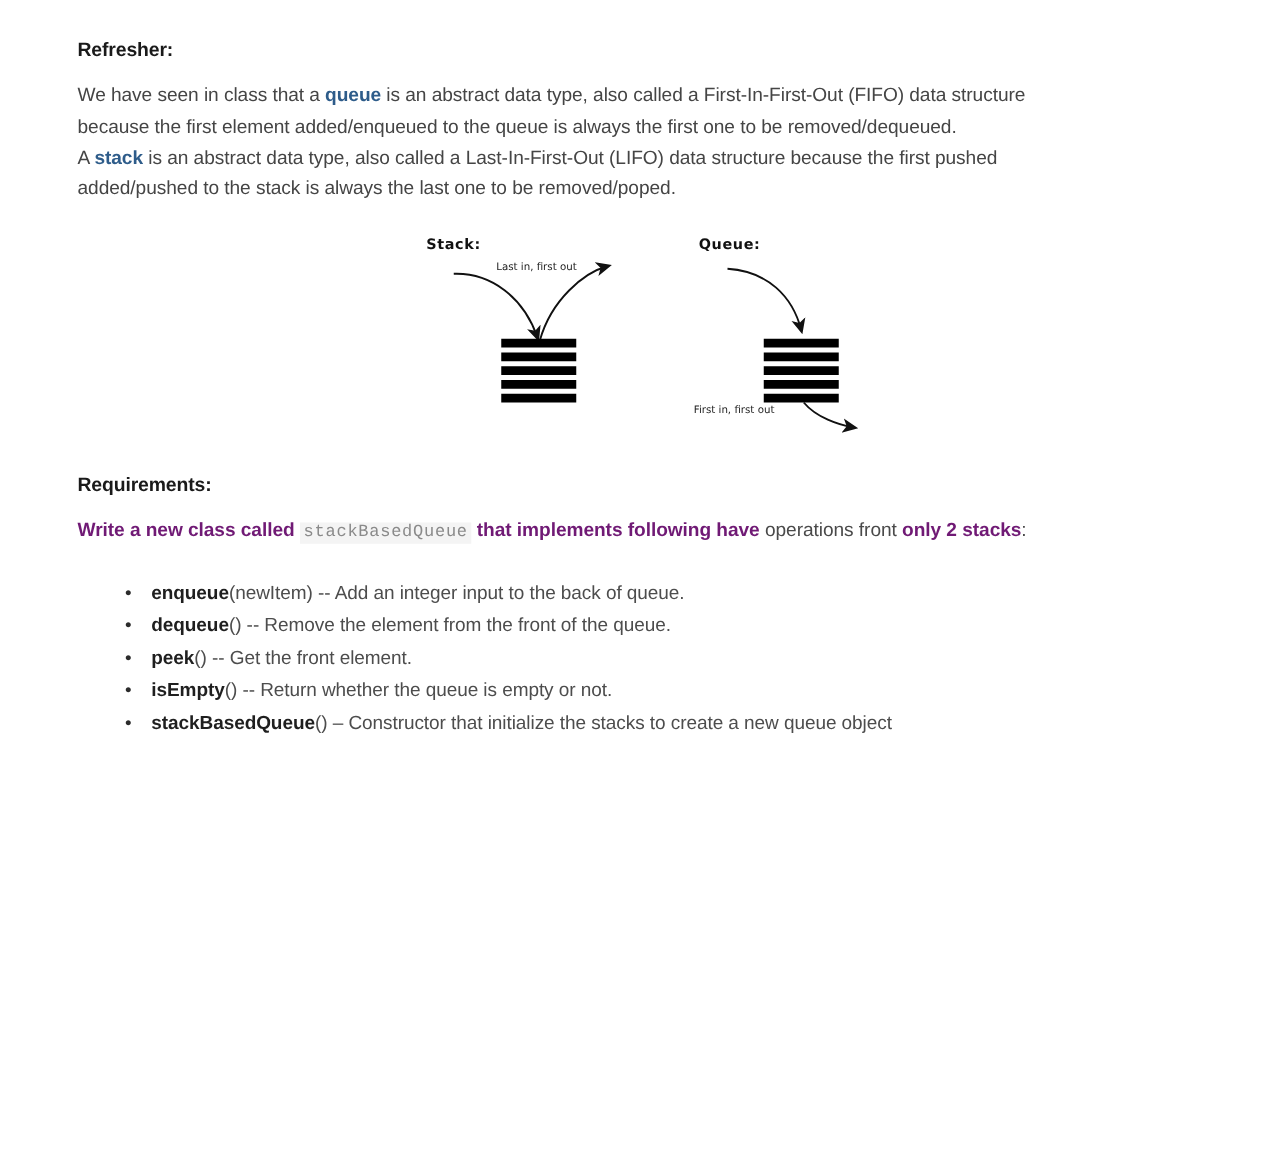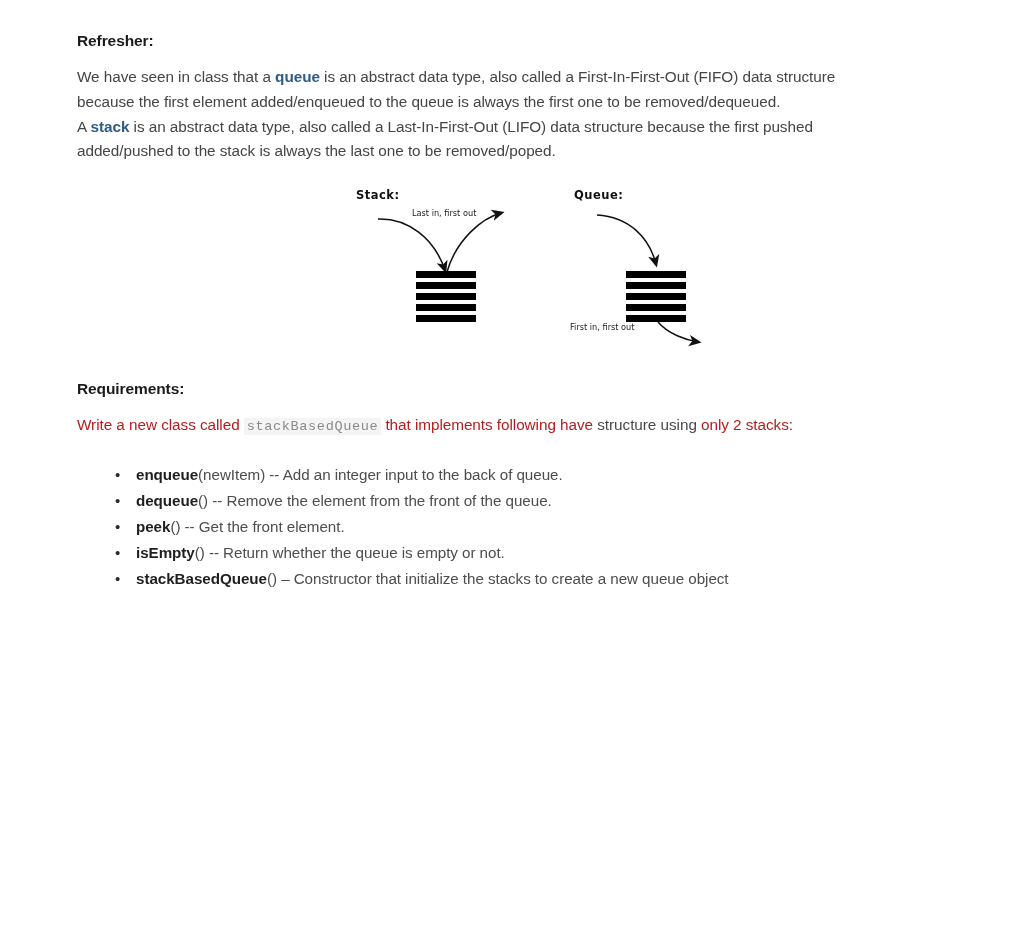--- a/index.html
+++ b/index.html
@@ -11,21 +11,21 @@
     width: 1024px;
     height: 936px;
     position: relative;
     font-family: "Liberation Sans", sans-serif;
     color: #3f3f3f;
     -webkit-font-smoothing: antialiased;
   }
 
   .page {
     position: absolute;
-    left: 16px; top: 0;
+    left: 1px; top: 0;
     width: 872px;
     height: 936px;
     overflow: hidden;
   }
 
   .section-heading {
     position: absolute;
     left: 61px;
     font-size: 15.5px;
     font-weight: bold;
@@ -57,21 +57,21 @@
   .req-line {
     position: absolute;
     left: 61px;
     top: 413px;
     font-size: 15.3px;
     line-height: 24px;
     color: #4a4a4a;
     white-space: nowrap;
     letter-spacing: -0.05px;
   }
-  .req-line .b { font-weight: normal; color: #b91c1c; }
+  .req-line .b { font-weight: bold; color: #701a75; }
   code.inline-code {
     font-family: "Liberation Mono", monospace;
     font-size: 13.6px;
     color: #8a8a8a;
     background: #f4f4f4;
     letter-spacing: 0.6px;
     padding: 1px 3px;
   }
 
   ul.req-list {
@@ -165,21 +165,21 @@
       </g>
 
       <path d="M312,140 C322,152 340,158 352,160" fill="none" stroke="#111" stroke-width="1.5" marker-end="url(#ah)"></path>
 
       <text x="224" y="148" font-family="'DejaVu Sans', sans-serif" font-size="8.2" fill="#222">First in, first out</text>
     </svg>
   </div>
 
   <h2 class="section-heading" id="heading-requirements">Requirements:</h2>
 
-  <div class="req-line"><span class="b">Write a new class called </span><code class="inline-code">stackBasedQueue</code><span class="b"> that implements following have </span><span>structure using </span><span class="b">only 2 stacks</span><span>:</span></div>
+  <div class="req-line"><span class="b">Write a new class called </span><code class="inline-code">stackBasedQueue</code><span class="b"> that implements following have </span><span>operations front </span><span class="b">only 2 stacks</span><span>:</span></div>
 
   <ul class="req-list">
     <li><span class="bullet">•</span><span class="mname">enqueue</span><span>(newItem)</span><span> -- Add an integer input to the back of queue.</span></li>
     <li><span class="bullet">•</span><span class="mname">dequeue</span><span>()</span><span> -- Remove the element from the front of the queue.</span></li>
     <li><span class="bullet">•</span><span class="mname">peek</span><span>()</span><span> -- Get the front element.</span></li>
     <li><span class="bullet">•</span><span class="mname">isEmpty</span><span>()</span><span> -- Return whether the queue is empty or not.</span></li>
     <li><span class="bullet">•</span><span class="mname">stackBasedQueue</span><span>()</span><span> – Constructor that initialize the stacks to create a new queue object</span></li>
   </ul>
 
 </div>

